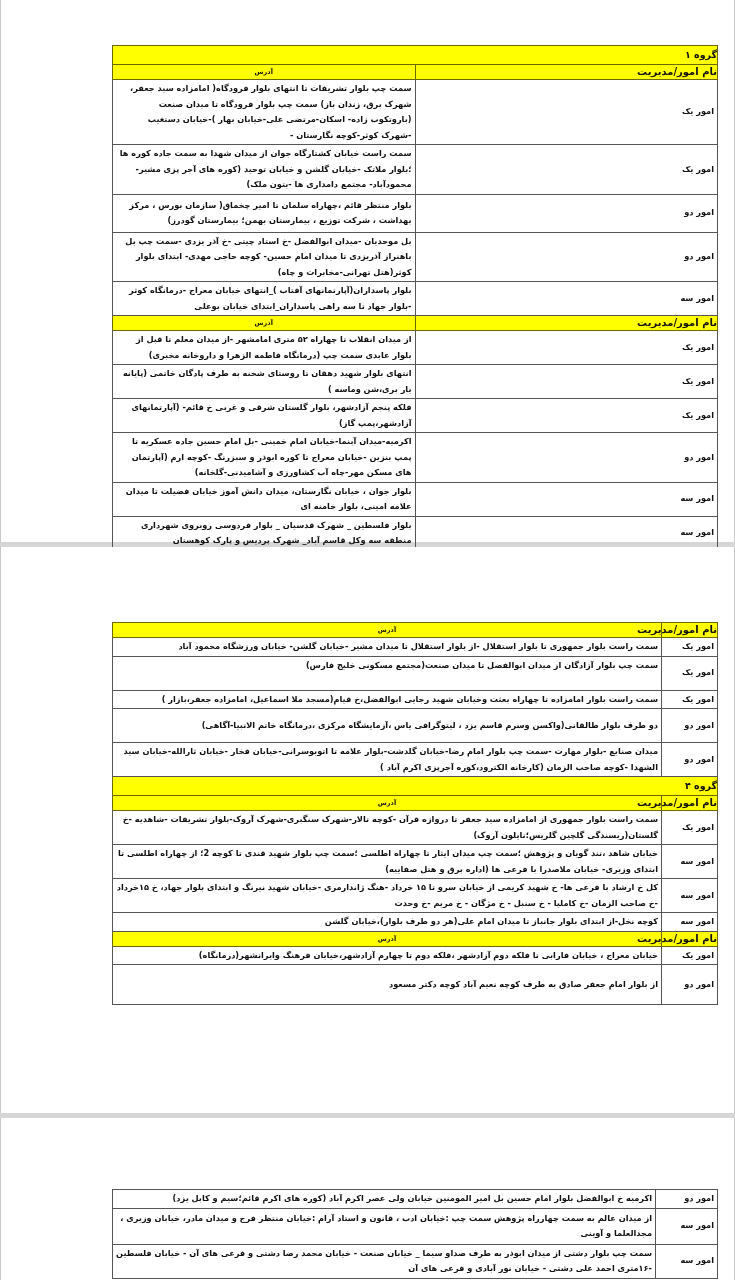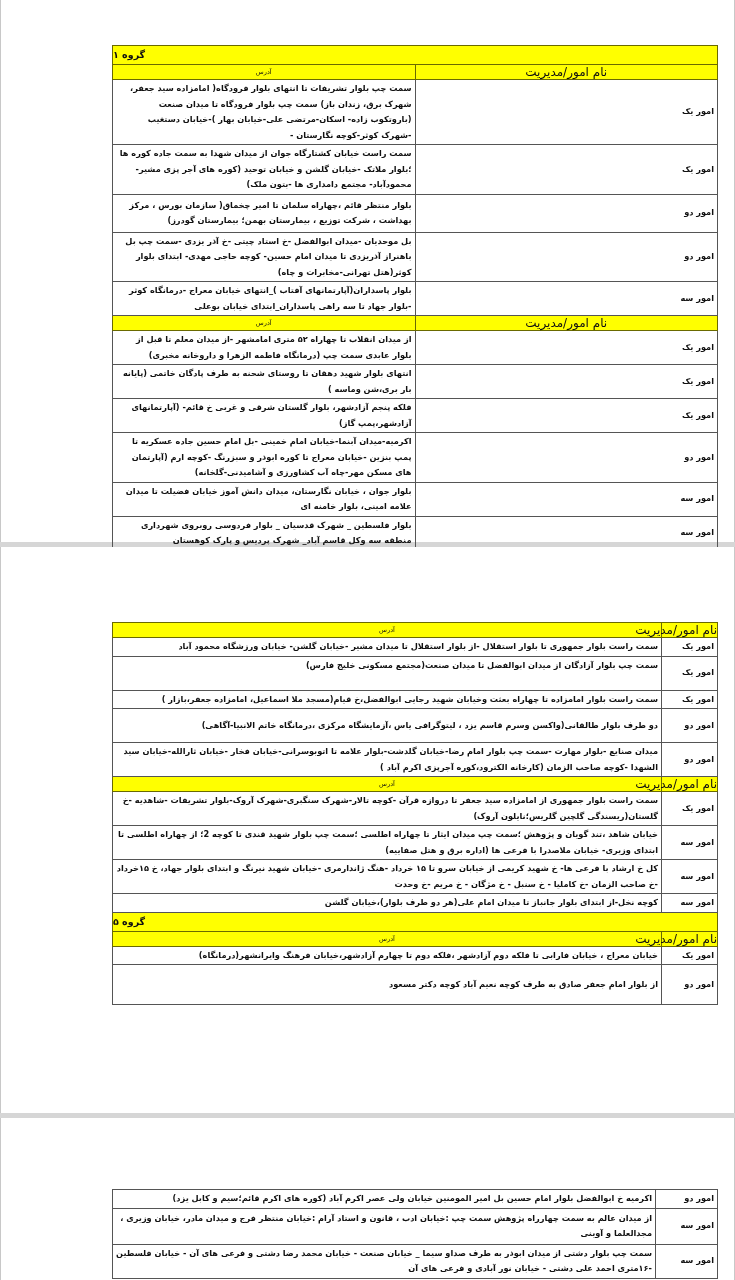--- a/index.html
+++ b/index.html
@@ -5,23 +5,23 @@
   html, body { margin:0; padding:0; }
   body { width:735px; height:1280px; background:#d6d6d6; position:relative; overflow:hidden;
          font-family:"DejaVu Sans", sans-serif; }
   .page { position:absolute; left:0; width:735px; background:#fff; border-left:1px solid #c8c8c8; border-right:1px solid #c8c8c8; box-sizing:border-box; }
   #page1 { top:0; height:542px; }
   #page2 { top:547px; height:566px; }
   #page3 { top:1118px; height:162px; }
   table.doc { position:absolute; left:111px; width:606px; border-collapse:collapse; direction:rtl; table-layout:fixed; }
   table.doc td { border:1px solid #555; font-size:8.2px; font-weight:bold; color:#111; padding:1px 3px; line-height:15.5px; vertical-align:middle; text-align:right; }
   td.unit { width:55px; font-size:8.5px; white-space:nowrap; }
-  tr.group td { background:#ffff00; text-align:left; font-size:9.5px; height:18px; padding:0; border-color:#6a6a00; }
-  tr.hdr td { background:#ffff00; text-align:center; font-size:6.5px; font-weight:normal; height:14px; padding:0; line-height:12px; border-color:#6a6a00;margin-top:48px; }
-  tr.hdr td.unit { font-size:12px; }
+  tr.group td { background:#ffff00; text-align:right; font-size:9.5px; height:18px; padding:0; border-color:#6a6a00; }
+  tr.hdr td { background:#ffff00; text-align:center; font-size:6.5px; font-weight:bold; height:14px; padding:0; line-height:12px; border-color:#6a6a00;margin-top:48px; }
+  tr.hdr td.unit { font-size:10px;text-align:right; }
   #t1 { top:45px; }
   #t2 { top:622px; }
   #t3 { top:1197px; }
 </style>
 </head>
 <body>
 
 <div class="page" id="page1">
   <table class="doc" id="t1">
     <tbody>
@@ -114,20 +114,23 @@
         </tr>
     <tr style="height:34px">
           <td class="unit">امور دو</td>
           <td>دو طرف بلوار طالقانی(واکسن وسرم قاسم یزد ، لیتوگرافی یاس ،آزمایشگاه مرکزی ،درمانگاه خاتم الانبیا-آگاهی)</td>
         </tr>
     <tr>
           <td class="unit">امور دو</td>
           <td>میدان صنایع -بلوار مهارت -سمت چپ بلوار امام رضا-خیابان گلدشت-بلوار علامه تا اتوبوسرانی-خیابان فخار -خیابان ثارالله-خیابان سید الشهدا -کوچه صاحب الزمان (کارخانه الکترود،کوره آجرپزی اکرم آباد )</td>
         </tr>
 
+    <tr class="group">
+          <td colspan="2">گروه ۴</td>
+        </tr>
     <tr class="hdr">
       <td class="unit">نام امور/مدیریت</td>
       <td>آدرس</td>
     </tr>
     <tr>
           <td class="unit">امور یک</td>
           <td>سمت راست بلوار جمهوری از امامزاده سید جعفر تا دروازه قرآن -کوچه تالار-شهرک سنگبری-شهرک آروک-بلوار تشریفات -شاهدیه -خ گلستان(ریسندگی گلچین گلریس؛نایلون آروک)</td>
         </tr>
     <tr>
           <td class="unit">امور سه</td>
@@ -135,23 +138,20 @@
         </tr>
     <tr>
           <td class="unit">امور سه</td>
           <td>کل خ ارشاد با فرعی ها- خ شهید کریمی از خیابان سرو تا ۱۵ خرداد -هنگ ژاندارمری -خیابان شهید نیرنگ و ابتدای بلوار جهاد، خ ۱۵خرداد -خ صاحب الزمان -خ کاملیا - خ سنبل - خ مژگان - خ مریم -خ وحدت</td>
         </tr>
     <tr>
           <td class="unit">امور سه</td>
           <td>کوچه نخل-از ابتدای بلوار جانباز تا میدان امام علی(هر دو طرف بلوار)،خیابان گلشن</td>
         </tr>
 
-    <tr class="group">
-          <td colspan="2">گروه ۵</td>
-        </tr>
     <tr class="hdr">
       <td class="unit">نام امور/مدیریت</td>
       <td>آدرس</td>
     </tr>
     <tr>
           <td class="unit">امور یک</td>
           <td>خیابان معراج ، خیابان فارابی تا فلکه دوم آزادشهر ،فلکه دوم تا چهارم آزادشهر،خیابان فرهنگ وایرانشهر(درمانگاه)</td>
         </tr>
     <tr style="height:40px">
           <td class="unit">امور دو</td>

